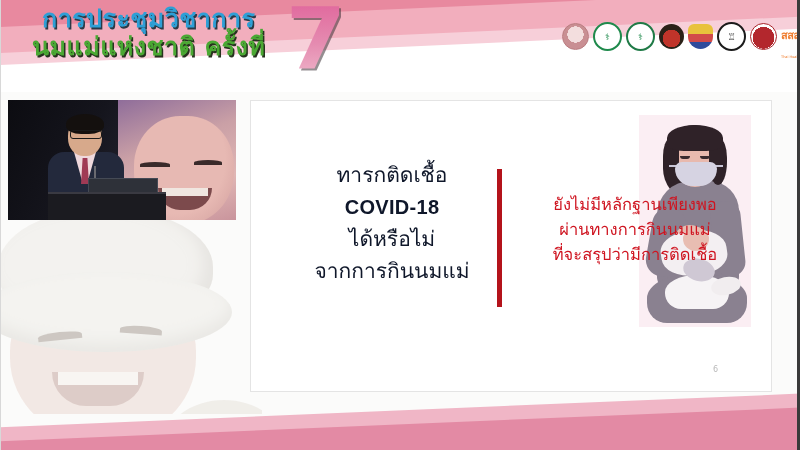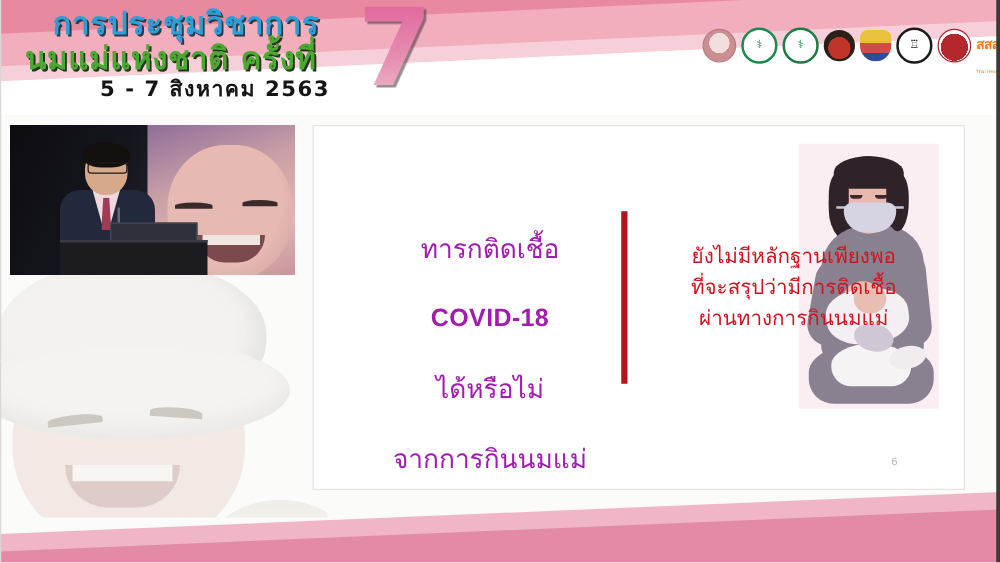--- a/index.html
+++ b/index.html
@@ -19,21 +19,21 @@
   .hdr-band-b{position:absolute;left:-40px;top:8px;width:920px;height:46px;
               background:#f2aebd;transform:rotate(-2.6deg);}
   .hdr-band-c{position:absolute;left:-40px;top:34px;width:920px;height:30px;
               background:#f7cfd9;transform:rotate(-2.6deg);}
   .hdr-band-d{position:absolute;left:-40px;top:46px;width:920px;height:60px;
               background:#ffffff;transform:rotate(-2.6deg);}
 
   .title-1{position:absolute;left:42px;top:6px;font-size:25px;font-weight:bold;
            color:#2e9fd6;letter-spacing:.5px;white-space:nowrap;line-height:1;
            text-shadow:1.5px 1.5px 0 #2b3a47;}
-  .title-2{position:absolute;left:20px;top:34px;font-size:25px;font-weight:bold;
+  .title-2{position:absolute;left:32px;top:34px;font-size:25px;font-weight:bold;
            color:#4aa833;letter-spacing:.5px;white-space:nowrap;line-height:1;
            text-shadow:1.5px 1.5px 0 #27331f;}
   .title-date{position:absolute;left:80px;top:64px;font-size:17px;font-weight:bold;
               color:#151515;letter-spacing:1.2px;white-space:nowrap;line-height:1;}
 
   .edition-num{position:absolute;left:286px;top:-4px;font-size:86px;font-weight:bold;
                line-height:1;color:#e06a96;
                background:linear-gradient(180deg,#e0639a 0%,#e58bb0 55%,#f0b8cc 100%);
                -webkit-background-clip:text;background-clip:text;
                -webkit-text-fill-color:transparent;
@@ -128,21 +128,21 @@
               background:#1b1b20;border-top:2px solid #3a3a42;}
   .vid-laptop{position:absolute;left:80px;top:78px;width:68px;height:22px;
               background:#2e3139;border:1px solid #454a55;}
   .vid-mic{position:absolute;left:86px;top:66px;width:2px;height:16px;background:#6a6a70;}
 
   
   .content{position:absolute;left:250px;top:100px;width:520px;height:290px;
            background:#ffffff;border:1px solid #e4e4e4;z-index:22;}
 
   .q-block{position:absolute;left:46px;top:58px;width:190px;text-align:center;}
-  .q-line{font-size:21px;color:#a21caf;line-height:1.55;white-space:nowrap;margin-top:24px;}
+  .q-line{font-size:21px;color:#0f172a;line-height:1.55;white-space:nowrap;}
   .q-line.en{font-family:"Liberation Sans",sans-serif;font-size:20px;font-weight:bold;
              letter-spacing:.3px;}
 
   .divider{position:absolute;left:246px;top:68px;width:5px;height:138px;background:#b4131b;}
 
   .a-block{position:absolute;left:258px;top:92px;width:252px;text-align:center;z-index:30;font-family:Liberation Mono, monospace;}
   .a-line{font-size:16.5px;color:#cf1420;line-height:1.52;white-space:nowrap;
           font-weight:500;}
 
   
@@ -260,36 +260,35 @@
       <div class="il-hair-sr"></div>
       <div class="il-hair-front"></div>
       <div class="il-eye-l"></div>
       <div class="il-eye-r"></div>
       <div class="il-mask-str"></div>
       <div class="il-mask"></div>
     </div>
 
     <div class="a-block">
       <div class="a-line">ยังไม่มีหลักฐานเพียงพอ</div>
+      <div class="a-line">ผ่านทางการกินนมแม่</div>
       <div class="a-line">ที่จะสรุปว่ามีการติดเชื้อ</div>
-      <div class="a-line">ผ่านทางการกินนมแม่</div>
     </div>
 
     <div class="slide-num">6</div>
   </div>
 
   <div class="header">
     <div class="hdr-band-a"></div>
     <div class="hdr-band-b"></div>
     <div class="hdr-band-c"></div>
     <div class="hdr-band-d"></div>
 
     <div class="title-1">การประชุมวิชาการ</div>
     <div class="title-2">นมแม่แห่งชาติ ครั้งที่</div>
-    <div class="title-date">5 - 7 สิงหาคม 2563</div>
     <div class="edition-num">7</div>
 
 
     <div class="logos">
       <span class="logo lg1"></span>
       <span class="logo lg2">
           <span class="lg-inner">⚕</span>
         </span>
       <span class="logo lg3">
           <span class="lg-inner">⚕</span>

